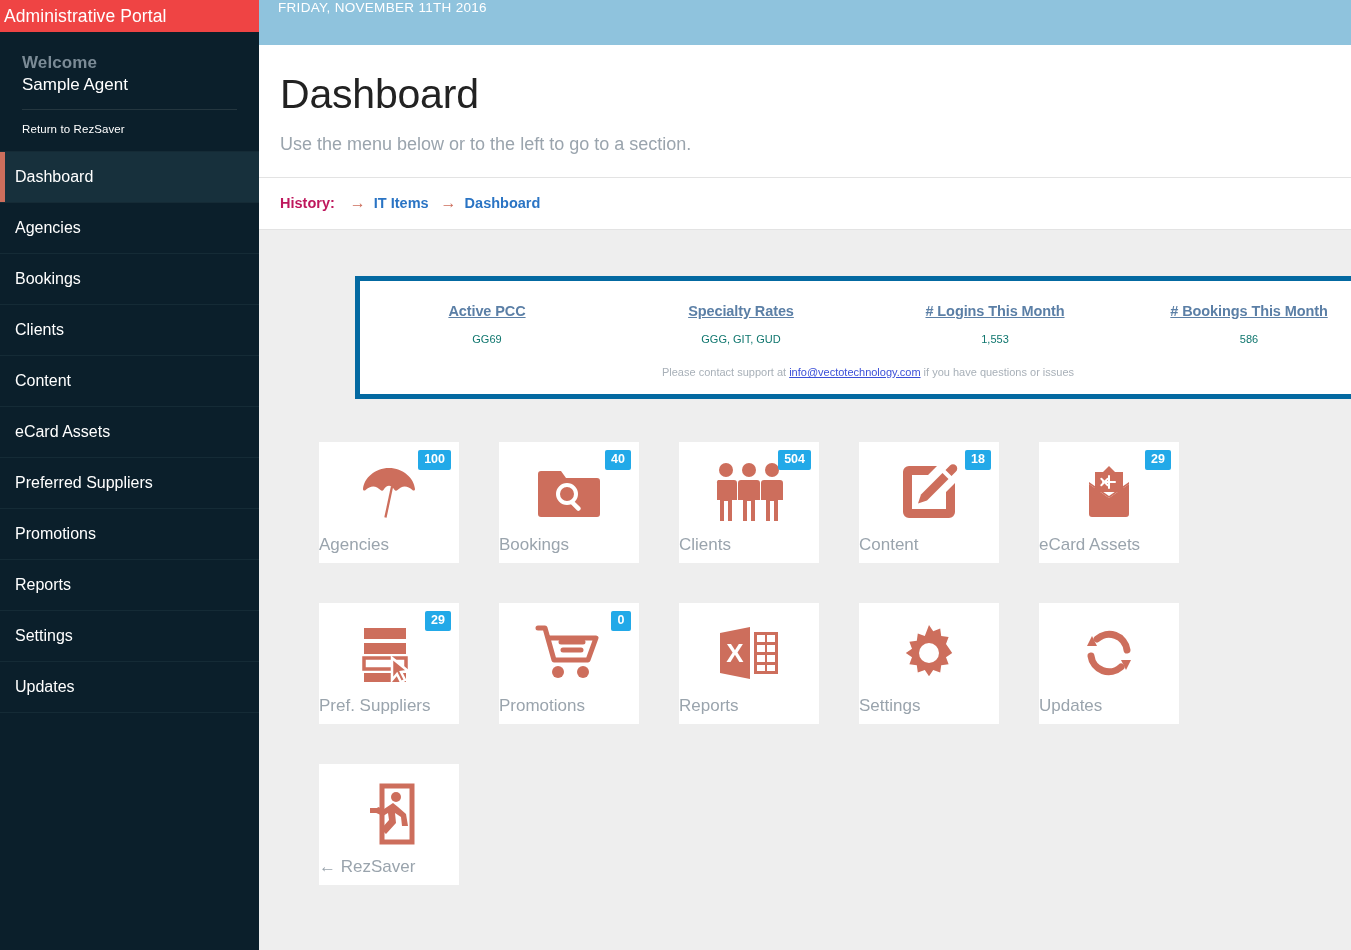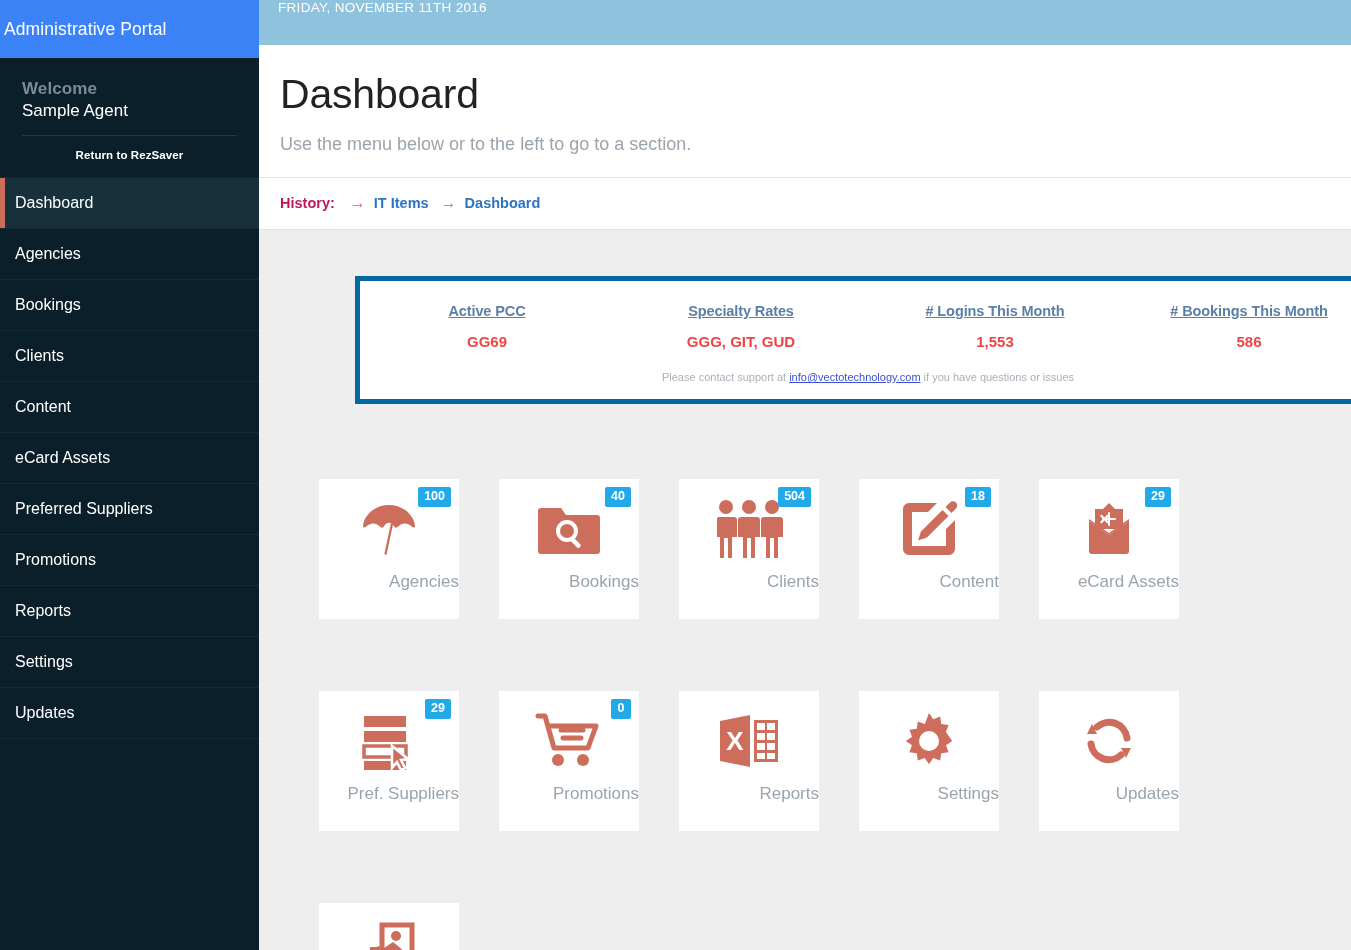--- a/index.html
+++ b/index.html
@@ -11,22 +11,22 @@
   }
   .app { display: flex; width: 1351px; height: 950px; }
 
   
   .sidebar {
     width: 259px; min-width: 259px; height: 950px;
     background: #0b1f2b;
     display: flex; flex-direction: column;
   }
   .brand {
-    height: 58px;
-    background: #3b82f6;
+    height: 32px;
+    background: #ef4444;
     display: flex; align-items: center;
     padding-left: 4px;
   }
   .brand-title {
     color: #ffffff;
     font-size: 17.5px;
     font-weight: 400;
     letter-spacing: .1px;
     white-space: nowrap;
   }
@@ -38,24 +38,23 @@
   .welcome-name {
     color: #ffffff; font-size: 17px; font-weight: 400;
     margin-top: 1px; line-height: 1.3;
   }
   .welcome-rule {
     border-top: 1px solid #24363f;
     margin: 13px 0 0 0;
   }
   .return-link {
     display: block;
-    color: #ffffff; font-size: 11.5px; font-weight: bold;
+    color: #ffffff; font-size: 11.5px; font-weight: normal;
     text-decoration: none; padding-top: 13px;
     letter-spacing: .1px;
-    text-align: center;
   }
   .nav { display: flex; flex-direction: column; border-top: 1px solid #152b36;}
   .nav-item {
     height: 51px;
     display: flex; align-items: center;
     padding-left: 15px;
     color: #ffffff; font-size: 16px;
     border-bottom: 1px solid #152b36;
     position: relative;
     cursor: pointer;
@@ -126,42 +125,42 @@
     margin-left: 36px;
   }
   .stats-row { display: flex; }
   .stat-col { flex: 1; text-align: center; }
   .stat-title {
     font-size: 14.5px; color: #5b7fa6; font-weight: bold;
     text-decoration: underline; cursor: pointer;
     letter-spacing: -.1px;
   }
   .stat-value {
-    font-size: 15px; color: #ef4444; margin-top: 14px; font-weight: 700;
+    font-size: 11px; color: #0f766e; margin-top: 14px; font-weight: 400;
   }
   .stats-footer {
     text-align: center; margin-top: 21px;
     font-size: 11px; color: #a8b0b8;
   }
   .stats-footer a { color: #3b4fd8; text-decoration: underline; }
 
   
   .tiles {
     margin-top: 43px;
     display: flex; flex-wrap: wrap;
     gap: 40px 40px;
     width: 1030px;
   }
   .tile {
-    width: 140px; height: 140px;
+    width: 140px; height: 121px;
     background: #ffffff;
     position: relative;
     cursor: pointer;
     display: flex; flex-direction: column;
-    align-items: flex-end; justify-content: flex-start; margin-top: 32px;
+    align-items: flex-start; justify-content: flex-start;
   }
   .tile-badge {
     position: absolute; top: 8px; right: 8px;
     background: #22a9e8; color: #ffffff;
     font-size: 12.5px; font-weight: bold;
     padding: 3px 6px 4px 6px;
     border-radius: 2px; min-width: 20px; text-align: center;
     line-height: 1;
   }
   .tile-icon {

